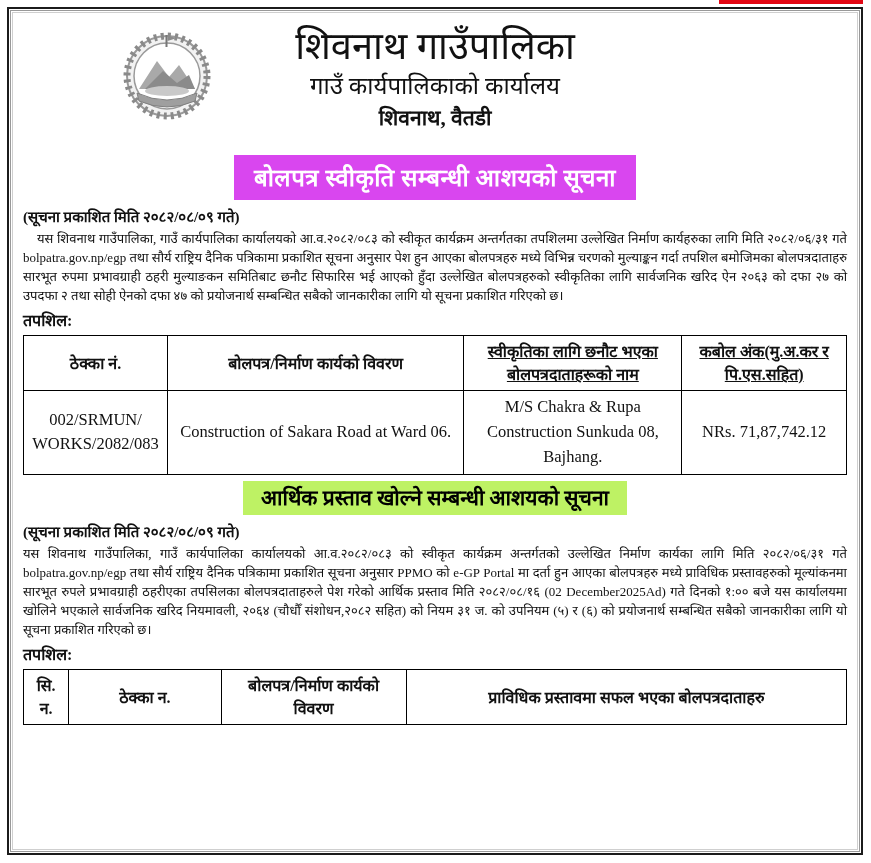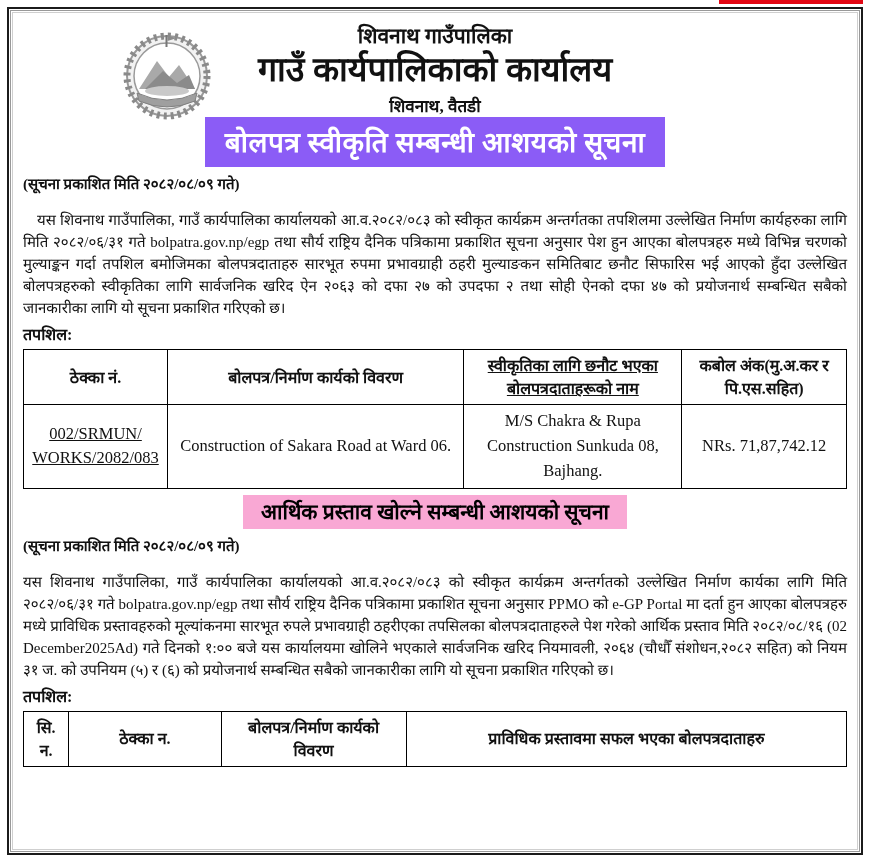--- a/index.html
+++ b/index.html
@@ -34,41 +34,41 @@
     border: 1px solid #cfcfcf;
     padding: 4px 10px 6px 10px;
     position: relative;
   }
   
   .doc-header { position: relative; text-align: center; padding-top: 6px; }
   .logo {
     position: absolute; left: 96px; top: 10px;
     width: 96px; height: 94px;
   }
-  .h-muni  { font-size: 21px; font-weight: bold; line-height: 1.25; }
-  .h-office{ font-size: 34px; font-weight: bold; line-height: 1.25; }
-  .h-addr  { font-size: 17px; font-weight: bold; margin-top: 2px; }
+  .h-muni  { font-size: 38px; font-weight: normal; line-height: 1.25; }
+  .h-office{ font-size: 24px; font-weight: normal; line-height: 1.25; }
+  .h-addr  { font-size: 21px; font-weight: bold; margin-top: 2px; }
   .banner-black {
     display: inline-block;
-    background: #8b5cf6; color: #ffffff;
-    font-size: 28px; font-weight: bold;
+    background: #d946ef; color: #ffffff;
+    font-size: 24px; font-weight: bold;
     padding: 5px 20px 7px 20px;
-    margin-top: 0;
+    margin-top: 24px;
     letter-spacing: .5px;
   }
   .date-line {
     font-weight: bold;
     font-size: 15px;
     margin-top: 6px;
   }
   .para {
-    font-size: 15px;
+    font-size: 13px;
     line-height: 1.47;
     text-align: justify;
-    margin-top: 16px;
+    margin-top: 3px;
   }
   .para.indent { text-indent: 14px; }
   .tapashil {
     text-align: left;
     font-weight: bold;
     font-size: 16px;
     margin-top: 4px; margin-bottom: 4px;
   }
   table {
     width: 100%;
@@ -76,34 +76,34 @@
     border: 1.5px solid #000;
   }
   th, td {
     border: 1px solid #000;
     text-align: center;
     vertical-align: middle;
     padding: 4px 6px;
   }
   th { font-weight: bold; font-size: 16px; line-height: 1.45; }
   td { font-size: 16.5px; line-height: 1.5; }
-  .prewrap { white-space: pre-line; text-decoration: underline; }
+  .prewrap { white-space: pre-line; }
   .t1 .c1 { width: 17.5%; text-align: center; }
   .t1 .c2 { width: 36%; }
   .t1 .c3 { width: 26.5%; text-decoration: underline; }
-  .t1 .c4 { width: 20%; }
+  .t1 .c4 { width: 20%; text-decoration: underline; }
   .t1 td  { height: 48px; }
   .t2 .c1 { width: 5.5%; }
   .t2 .c2 { width: 18.5%; }
   .t2 .c3 { width: 22.5%; }
   .t2 .c4 { width: 53.5%; }
   .banner-gray-wrap, .banner-black-wrap { text-align: center; }
   .banner-gray {
     display: inline-block;
-    background: #f9a8d4; color: #000;
+    background: #bef264; color: #000;
     font-size: 21px; font-weight: bold;
     padding: 2px 18px 4px 18px;
     margin-top: 6px;
   }
 </style>
 </head>
 <body>
 
 <div class="red-topline"></div>
 

